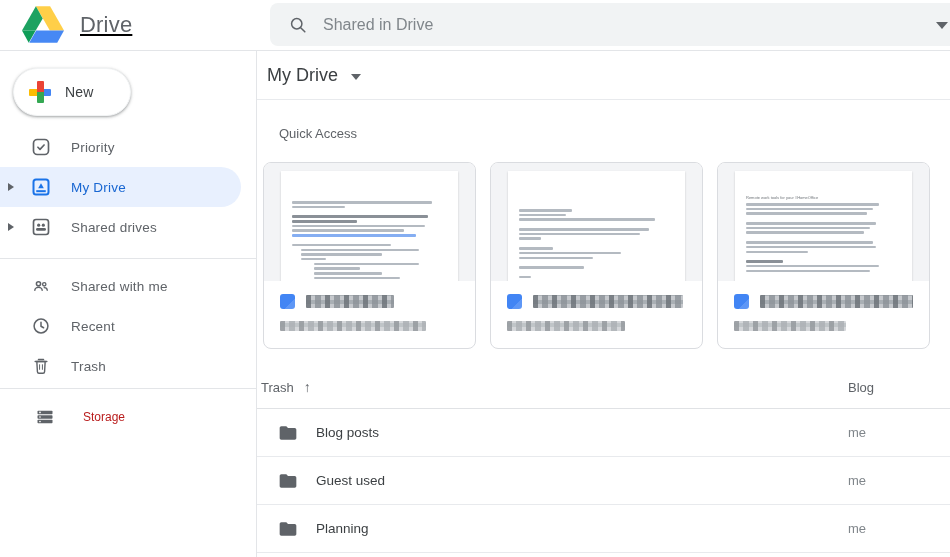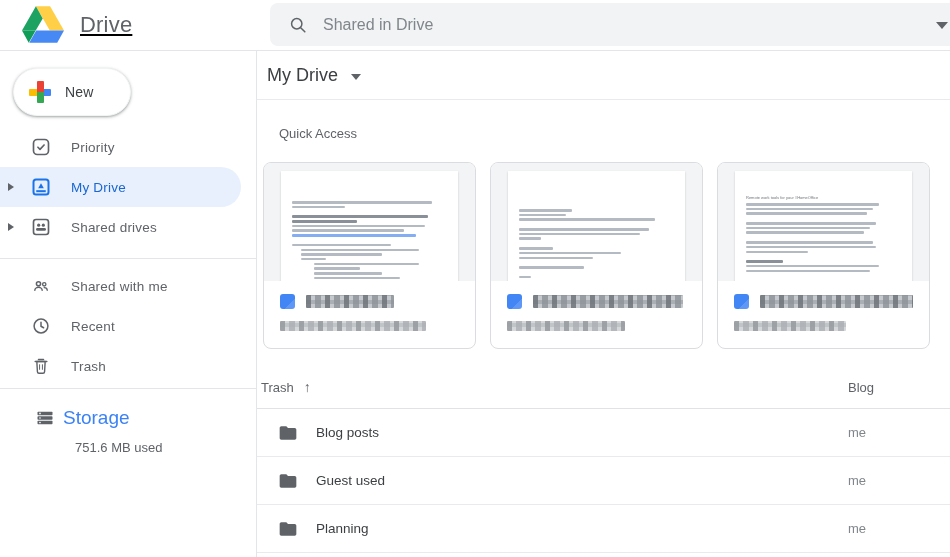--- a/index.html
+++ b/index.html
@@ -31,21 +31,21 @@
   .nav-item .nicon { width:20px; height:20px; margin-left:9px; display:flex; align-items:center; justify-content:center; }
   .nav-item .nlabel { margin-left:20px; font-size:13.5px; font-weight:500; color:#5f6368; letter-spacing:.2px; }
   .nav-item.selected { background:#e8f0fe; }
   .nav-item.selected .nlabel { color:#1967d2; }
   .side-divider { border:none; border-top:1px solid #e3e5e8; margin:11px 0 7px 0; }
   .side-divider.second { margin:2px 0 0 0; }
 
   .storage { margin-top:18px; }
   .storage-row { display:flex; align-items:center; padding-left:35px; }
   .storage-row .nicon { width:20px; height:20px; }
-  .storage-label { margin-left:8px; font-size:19px; font-weight:500; color:#3b82f6; }
+  .storage-label { margin-left:28px; font-size:12px; font-weight:500; color:#b91c1c; }
   .storage-used { margin:11px 0 0 75px; font-size:13px; color:#5f6368; }
 
   
   .main { position:absolute; left:257px; top:51px; right:0; bottom:0; background:#fff; overflow:hidden; }
   .main-header { height:49px; border-bottom:1px solid #e8eaed; display:flex; align-items:center; padding-left:10px; }
   .main-title { font-size:18px; color:#3c4043; }
   .title-caret { width:0; height:0; border-left:5px solid transparent; border-right:5px solid transparent; border-top:6px solid #5f6368; margin-left:13px; margin-top:3px; cursor:pointer; }
   .section-label { margin:26px 0 0 22px; font-size:13px; color:#5f6368; }
 
   .cards { display:flex; gap:14px; margin:21px 0 0 6px; }
@@ -209,21 +209,20 @@
             </g>
             <g fill="#ffffff">
               <circle cx="6" cy="6.5" r="1"></circle>
               <circle cx="6" cy="12" r="1"></circle>
               <circle cx="6" cy="17.5" r="1"></circle>
             </g>
           </svg>
         </span>
         <span class="storage-label">Storage</span>
       </div>
-      <div class="storage-used">751.6 MB used</div>
     </div>
   </div>
 
   <div class="main">
     <div class="main-header">
       <span class="main-title">My Drive</span>
       <span class="title-caret"></span>
     </div>
 
     <div class="section-label">Quick Access</div>

